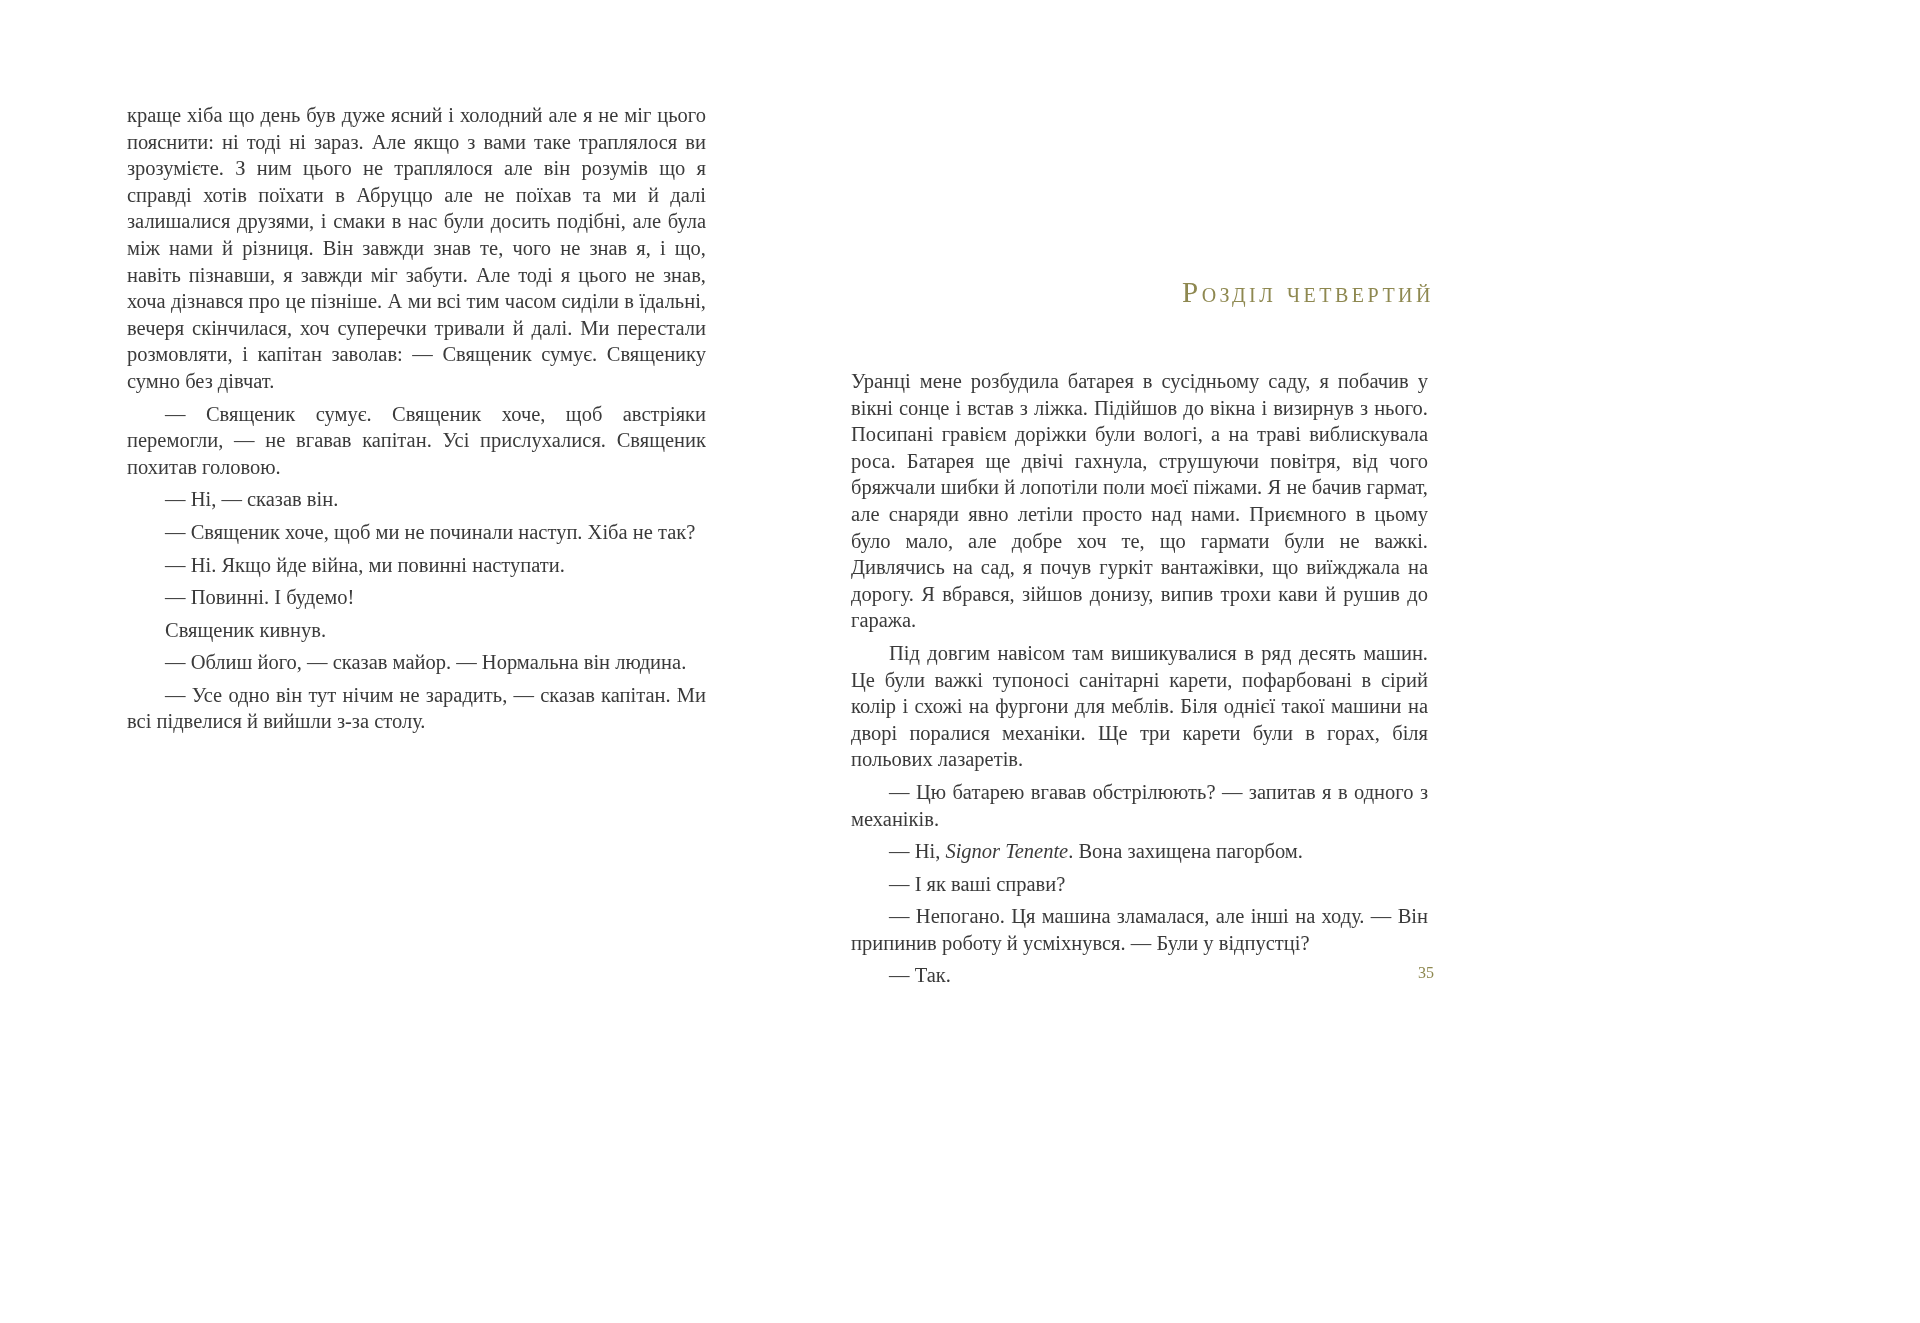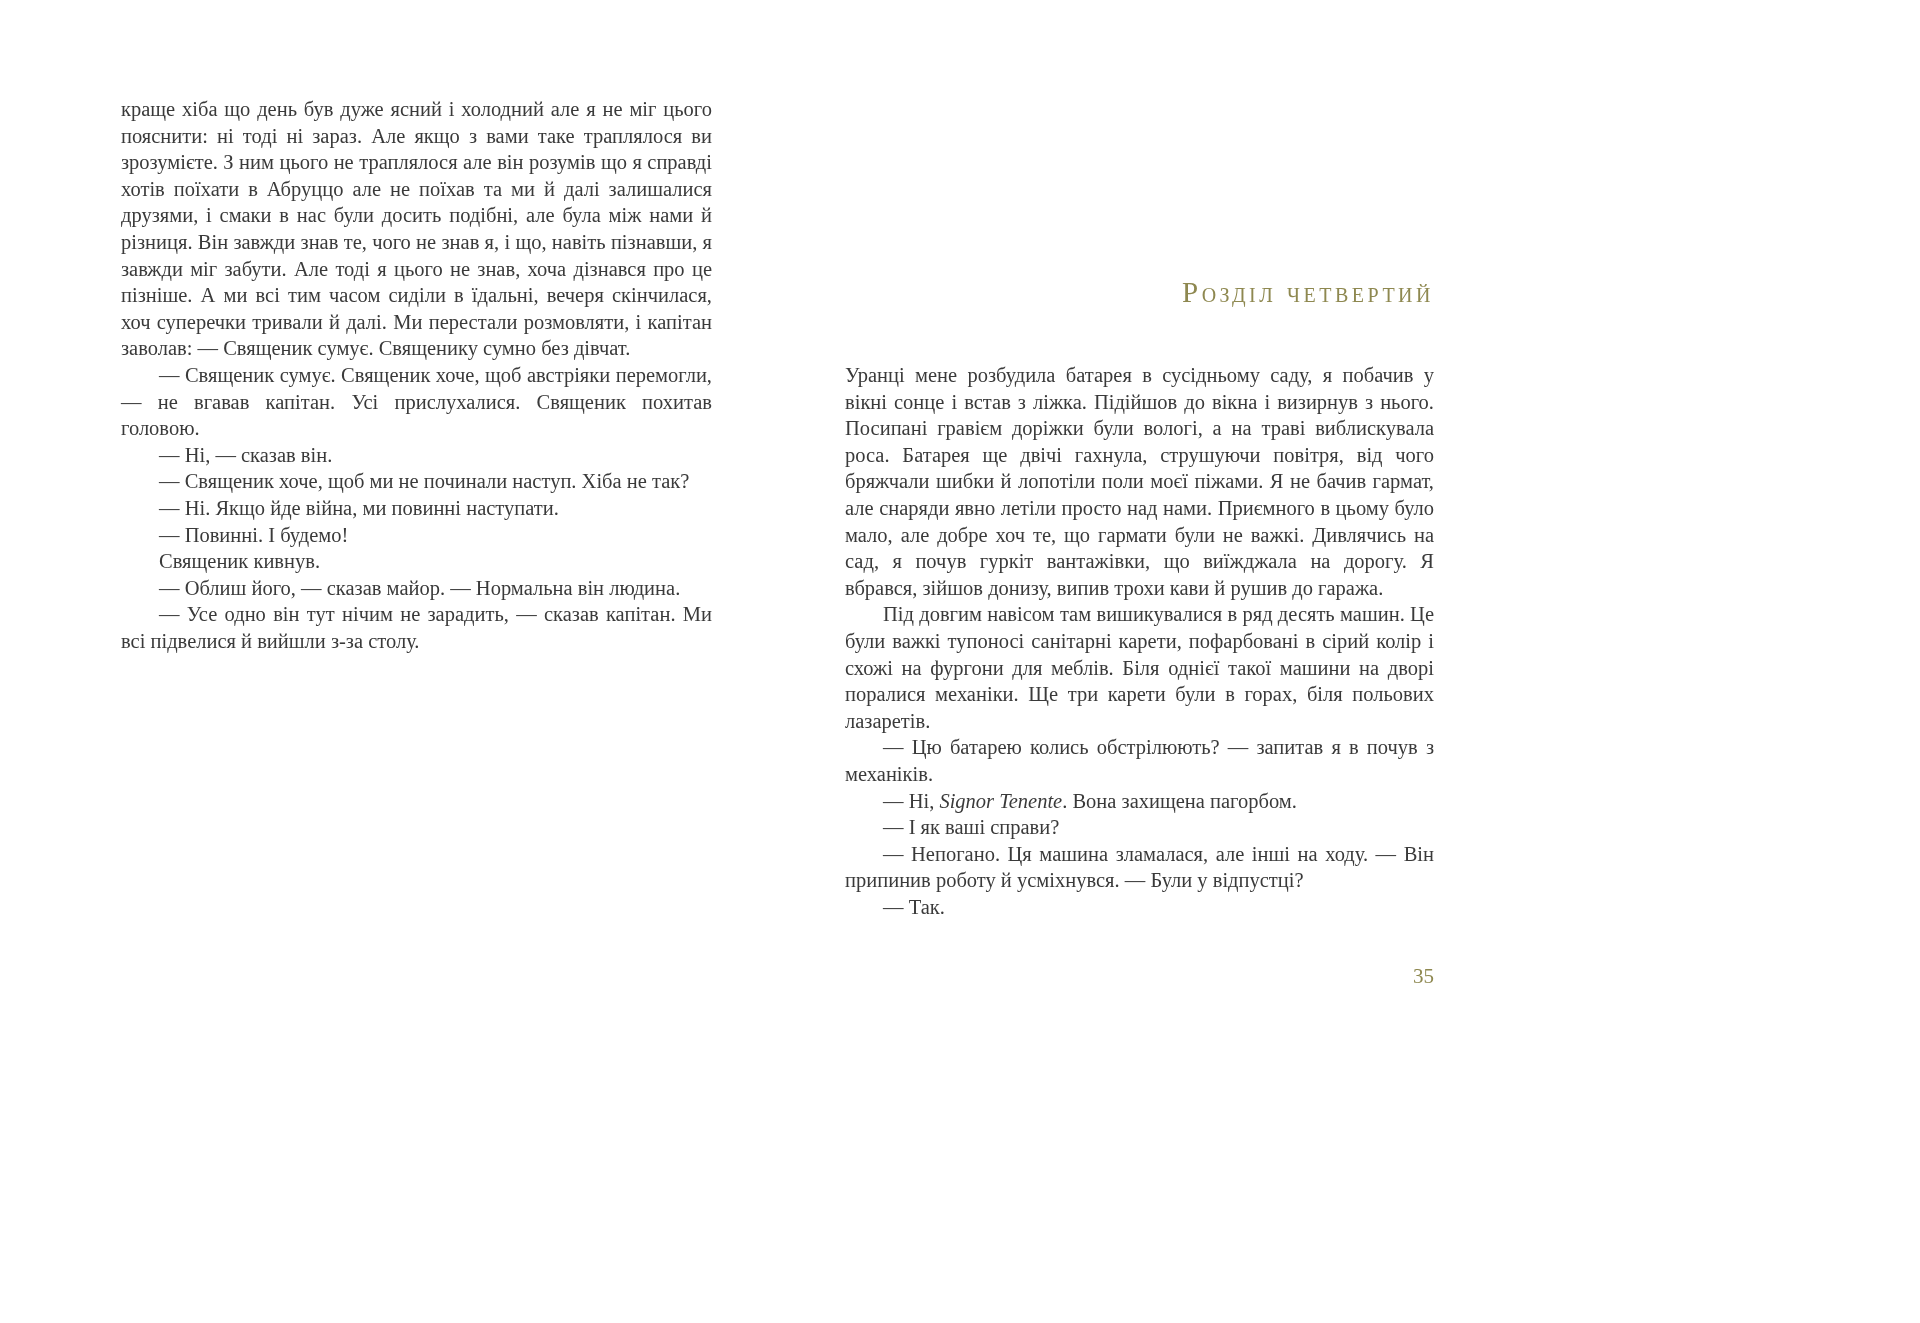--- a/index.html
+++ b/index.html
@@ -20,21 +20,21 @@
     background: var(--background);
     outline: 1px solid #dedede;
     overflow: hidden;
     font-family: "Liberation Serif", "DejaVu Serif", serif;
   }
   .text-col {
     position: absolute;
     width: 591px;
   }
   p.para {
-    margin: 0;
+    margin: 6px;
     padding: 0;
     text-align: justify;
     font-size: 20.5px;
     line-height: 26.6px;
     color: var(--text);
     hyphens: auto;
   }
   p.para.indent {
     text-indent: 38px;
   }
@@ -51,21 +51,21 @@
     letter-spacing: 3.5px;
     font-size: 29px;
     color: var(--accent);
   }
   .page-number {
     position: absolute;
     left: 845px;
     top: 964px;
     width: 589px;
     text-align: right;
-    font-size: 21px;
+    font-size: 16px;
     color: var(--accent);
   }
   i { }
 </style>
 </head>
 <body>
 
 <div class="canvas">
 
   <div class="text-col" style="left:121px; top:96px;">
@@ -78,21 +78,21 @@
       <p class="para indent">Священик кивнув.</p>
       <p class="para indent">— Облиш його, — сказав майор. — Нормальна він людина.</p>
       <p class="para indent">— Усе одно він тут нічим не зарадить, — сказав капітан. Ми всі підвелися й вийшли з-за столу.</p>
     </div>
 
   <h1 class="chapter-heading">Розділ четвертий</h1>
 
   <div class="text-col" style="left:845px; top:362px; width:589px;">
       <p class="para">Уранці мене розбудила батарея в сусідньому саду, я побачив у вікні сонце і встав з ліжка. Підійшов до вікна і визирнув з нього. Посипані гравієм доріжки були вологі, а на траві виблискувала роса. Батарея ще двічі гахнула, струшуючи повітря, від чого бряжчали шибки й лопотіли поли моєї піжами. Я не бачив гармат, але снаряди явно летіли просто над нами. Приємного в цьому було мало, але добре хоч те, що гармати були не важкі. Дивлячись на сад, я почув гуркіт вантажівки, що виїжджала на дорогу. Я вбрався, зійшов донизу, випив трохи кави й рушив до гаража.</p>
       <p class="para indent">Під довгим навісом там вишикувалися в ряд десять машин. Це були важкі тупоносі санітарні карети, пофарбовані в сірий колір і схожі на фургони для меблів. Біля однієї такої машини на дворі поралися механіки. Ще три карети були в горах, біля польових лазаретів.</p>
-      <p class="para indent">— Цю батарею колись обстрілюють? — запитав я в почув з механіків.</p>
+      <p class="para indent">— Цю батарею вгавав обстрілюють? — запитав я в одного з механіків.</p>
       <p class="para indent">— Ні, <i>Signor Tenente</i>. Вона захищена пагорбом.</p>
       <p class="para indent">— І як ваші справи?</p>
       <p class="para indent">— Непогано. Ця машина зламалася, але інші на ходу. — Він припинив роботу й усміхнувся. — Були у відпустці?</p>
       <p class="para indent">— Так.</p>
     </div>
 
   <div class="page-number">35</div>
 
 </div>
 

